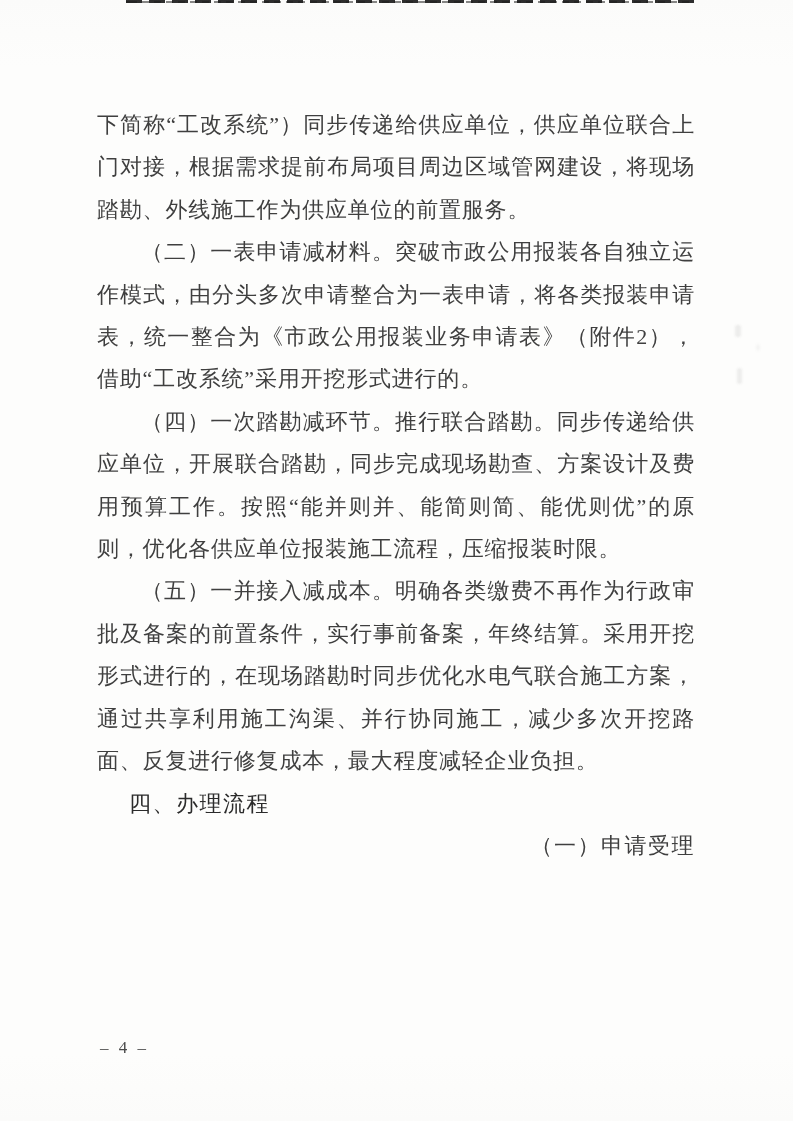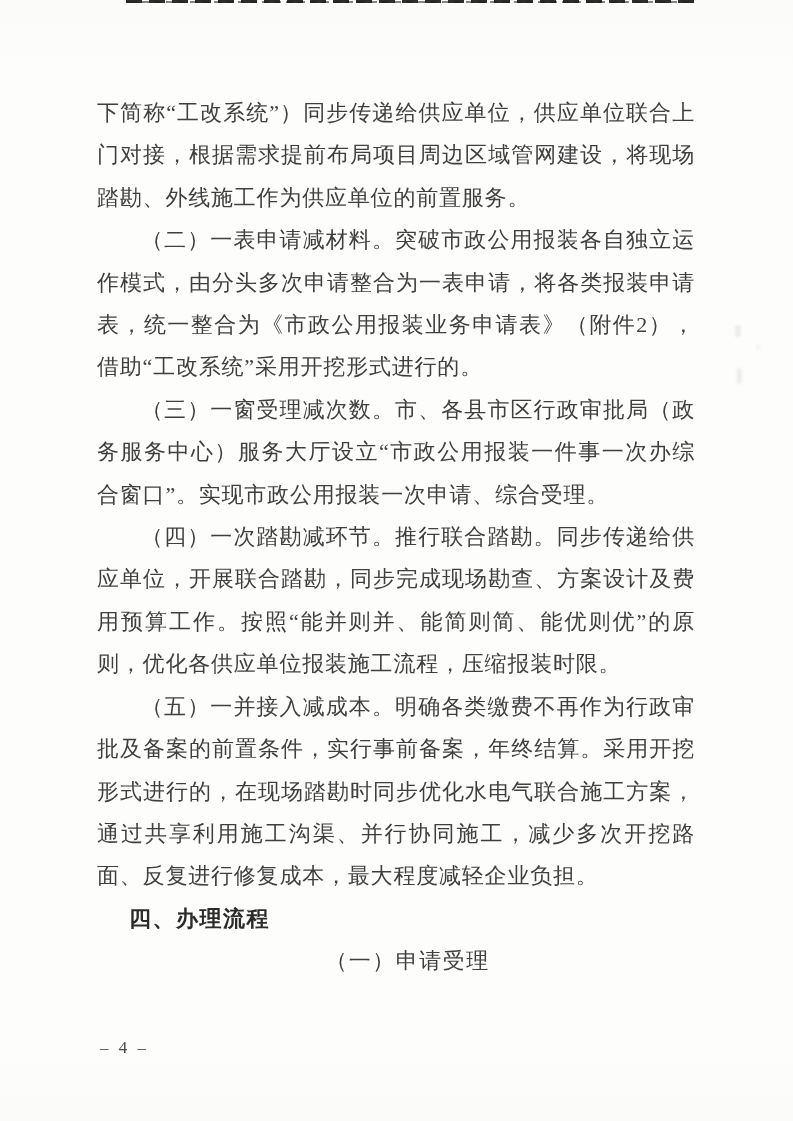--- a/index.html
+++ b/index.html
@@ -19,43 +19,43 @@
     position:absolute;top:0;left:126px;width:568px;height:4px;
     background:
       repeating-linear-gradient(90deg, rgba(28,28,28,.92) 0 16px, rgba(28,28,28,0) 16px 23px),
       repeating-linear-gradient(90deg, rgba(70,70,70,.65) 0 7px, rgba(70,70,70,0) 7px 12px);
     background-size:100% 3px,100% 2px;
     background-repeat:repeat-x;
     background-position:0 0,4px 1px;
   }
   .content{
     position:absolute;
-    left:97px;top:92px;width:598px;
+    left:97px;top:104px;width:598px;
     color:#3f3f3f;
     font-size:22px;
     line-height:42.4px;
     letter-spacing:0.8px;
     text-align:justify;
     text-justify:inter-character;
   }
   .para{margin:0;text-indent:2em;}
   .para.continuation{text-indent:0;}
   .section-heading{
     margin:0;
     font-size:22px;
-    font-weight:bold;
+    font-weight:normal;
     color:#2b2b2b;
     text-indent:1.45em;
     text-align:left;
     letter-spacing:1.5px;
   }
   .subsection-heading{
     margin:0;
     text-indent:1.05em;
-    text-align:center;
+    text-align:right;
     letter-spacing:1.5px;
   }
   .page-number{
     position:absolute;
     left:100px;top:1038px;
     font-size:17px;
     color:#4a4a4a;
     letter-spacing:3px;
     white-space:pre;
   }
@@ -72,21 +72,20 @@
 </head>
 <body>
 
 <div class="page">
 
   <div class="scan-edge-top"></div>
 
   <div class="content">
     <p class="para continuation">下简称“工改系统”）同步传递给供应单位，供应单位联合上门对接，根据需求提前布局项目周边区域管网建设，将现场踏勘、外线施工作为供应单位的前置服务。</p>
     <p class="para">（二）一表申请减材料。突破市政公用报装各自独立运作模式，由分头多次申请整合为一表申请，将各类报装申请表，统一整合为《市政公用报装业务申请表》（附件2），借助“工改系统”采用开挖形式进行的。</p>
-    <p class="para">（三）一窗受理减次数。市、各县市区行政审批局（政务服务中心）服务大厅设立“市政公用报装一件事一次办综合窗口”。实现市政公用报装一次申请、综合受理。</p>
     <p class="para">（四）一次踏勘减环节。推行联合踏勘。同步传递给供应单位，开展联合踏勘，同步完成现场勘查、方案设计及费用预算工作。按照“能并则并、能简则简、能优则优”的原则，优化各供应单位报装施工流程，压缩报装时限。</p>
     <p class="para">（五）一并接入减成本。明确各类缴费不再作为行政审批及备案的前置条件，实行事前备案，年终结算。采用开挖形式进行的，在现场踏勘时同步优化水电气联合施工方案，通过共享利用施工沟渠、并行协同施工，减少多次开挖路面、反复进行修复成本，最大程度减轻企业负担。</p>
     <p class="section-heading">四、办理流程</p>
     <p class="subsection-heading">（一）申请受理</p>
   </div>
 
   <div class="page-number">– 4 –</div>
 
   <div class="smudge s1"></div>
   <div class="smudge s2"></div>

